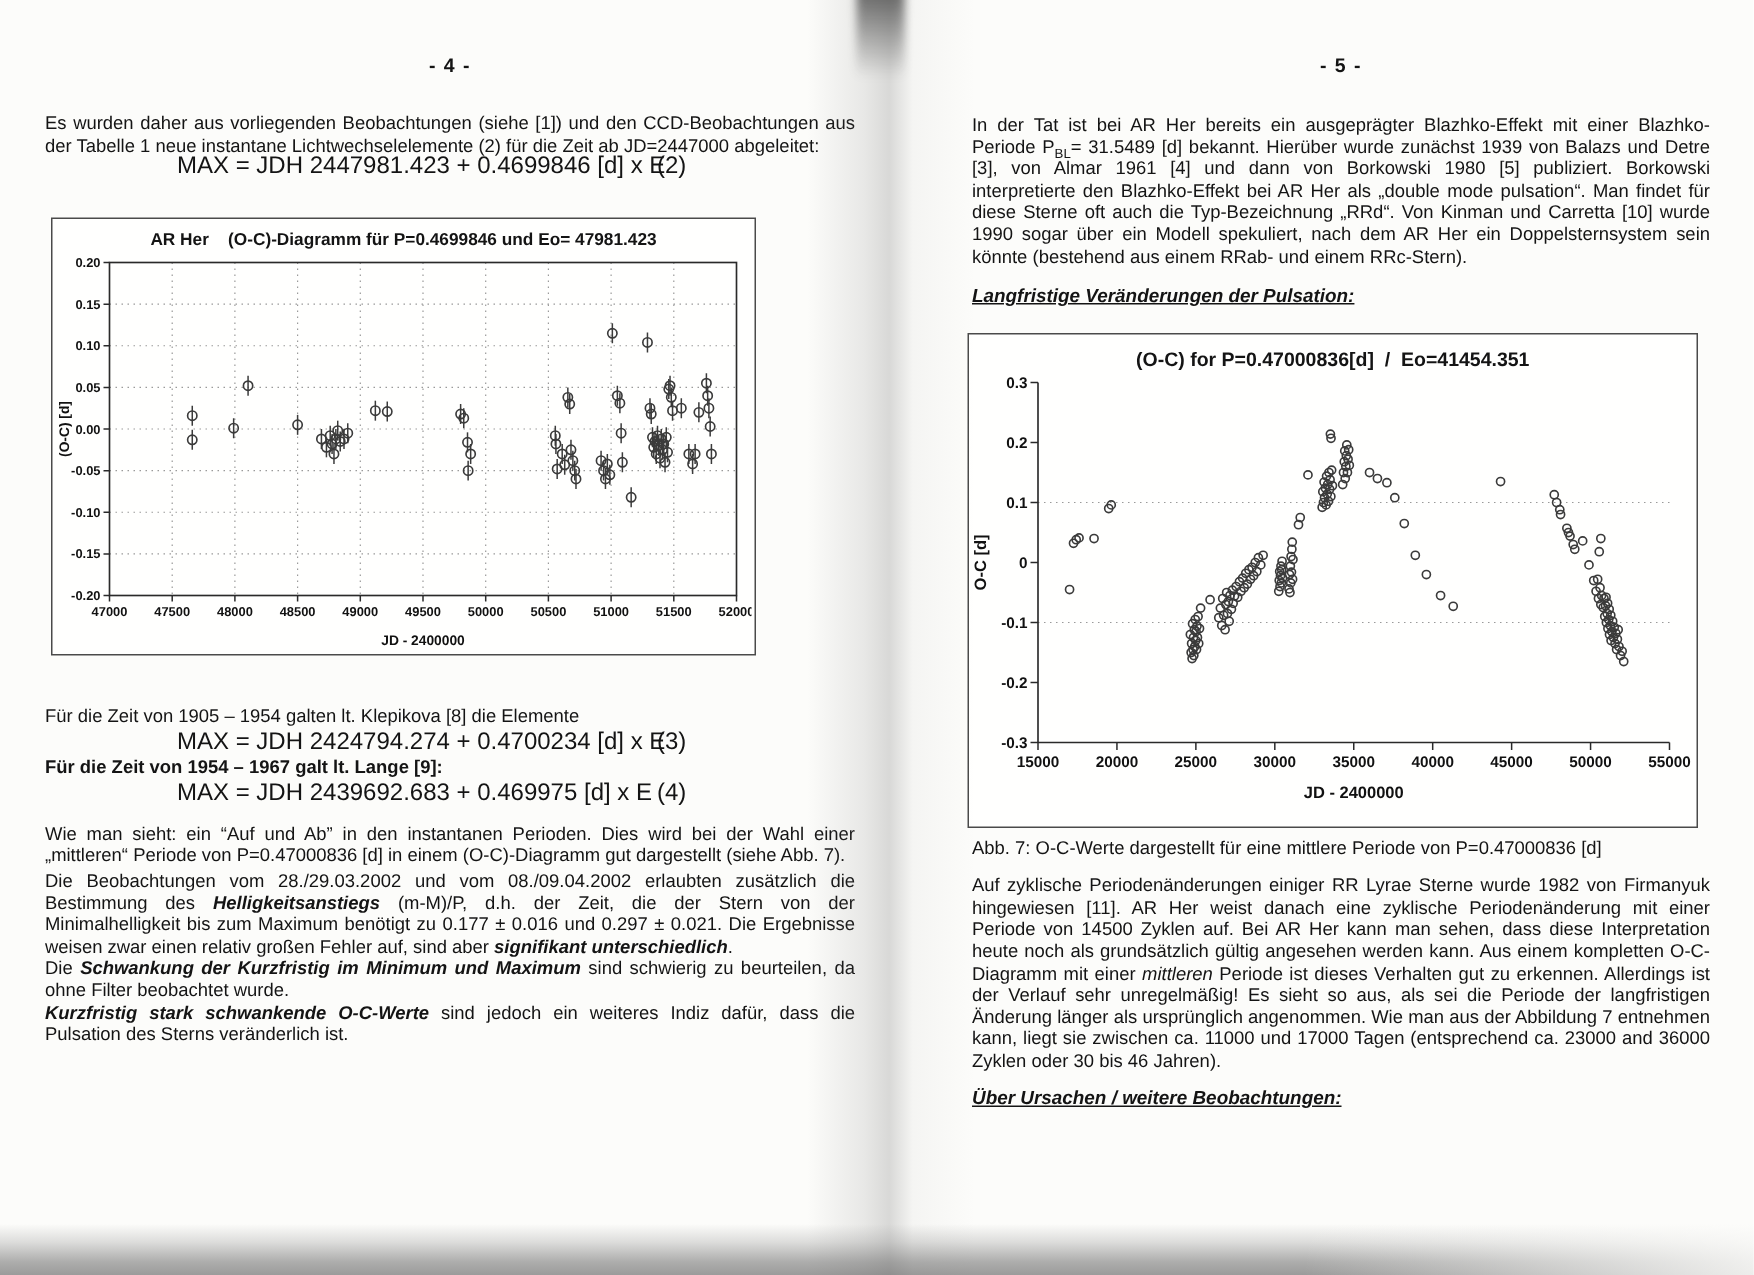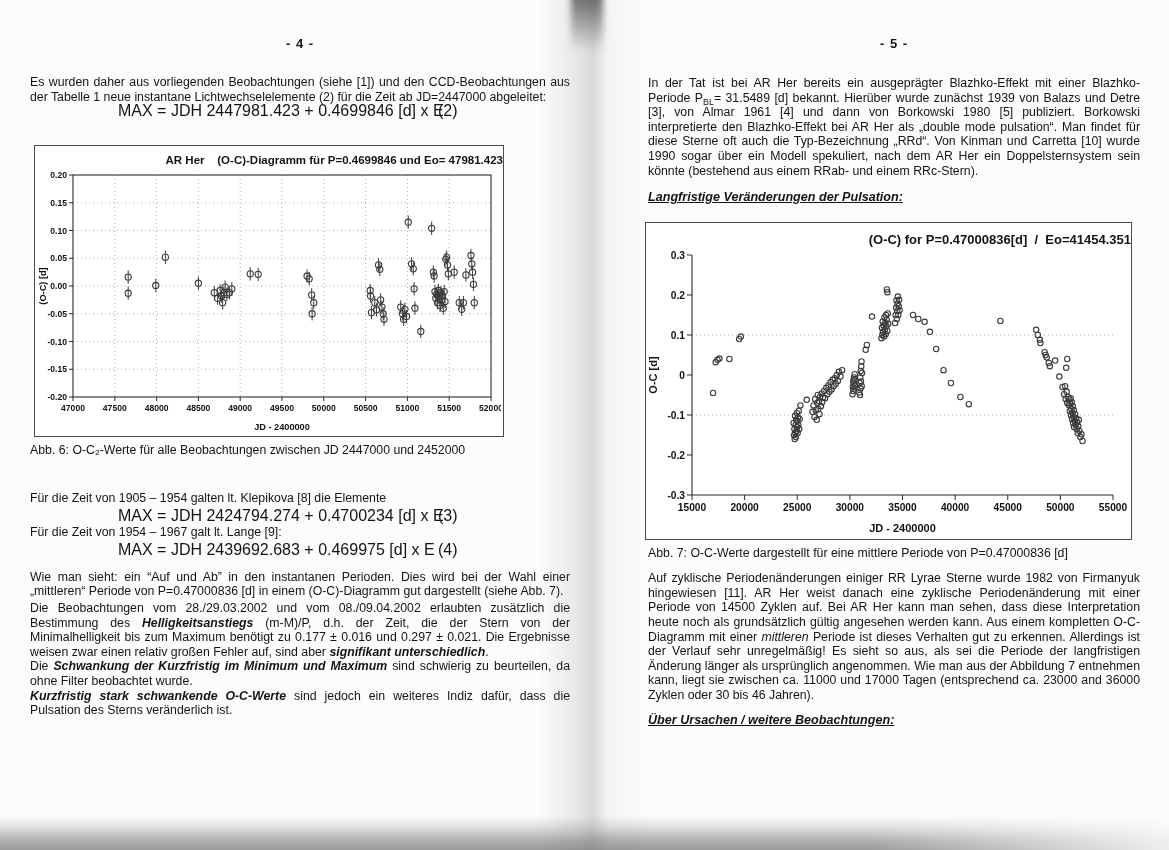--- a/index.html
+++ b/index.html
@@ -13,22 +13,22 @@
   .para{text-align:justify;font-size:12.3px;line-height:14.6px;margin:0;}
   .line{font-size:12.3px;line-height:14.6px;}
   .formula{position:relative;font-size:16px;line-height:14.6px;padding-left:88px;}
   .formula .num{position:absolute;left:408px;}
   .heading{font-weight:bold;font-style:italic;text-decoration:underline;
            font-size:12.6px;line-height:15px;}
   .rb{font-weight:bold}.ri{font-style:italic}
   .rs{vertical-align:sub;font-size:0.72em;line-height:0;}
   .figure{border:1px solid #4a4a4a;background:#fffffe;}
   .fig6{width:468px;margin:26px 0 0 4px;padding:5px 0 3px;}
-  .fig7{width:485px;margin:17px 0 0 -3px;padding:7px 0 4px;}
-  .fig-title{text-align:right;font-weight:bold;white-space:pre;}
+  .fig7{width:485px;margin:17px 0 0 -3px;padding:7px 0 16px;}
+  .fig-title{text-align:center;font-weight:bold;white-space:pre;}
   .fig6 .fig-title{font-size:11.5px;height:18px;line-height:18px;}
   .fig7 .fig-title{font-size:13px;height:20px;line-height:20px;}
   .caption{font-size:12.3px;line-height:15px;margin-top:6px;}
   svg{display:block;margin:0 auto;}
   
   .fold{position:absolute;left:538px;top:0;width:112px;height:850px;pointer-events:none;
         background:linear-gradient(90deg,rgba(110,110,110,0) 0%,rgba(110,110,110,0.14) 34%,
         rgba(90,90,90,0.22) 49%,rgba(110,110,110,0.05) 63%,rgba(110,110,110,0) 100%);}
   .fold-top{position:absolute;left:571px;top:-6px;width:32px;height:58px;
         background:linear-gradient(180deg,rgba(35,35,35,0.65),rgba(35,35,35,0));filter:blur(3px);}
@@ -256,28 +256,27 @@
           <line x1="435.608" y1="109.785" x2="435.608" y2="96.46499999999999" stroke="#3b3b3b" stroke-width="1"></line>
           <circle cx="435.608" cy="103.125" r="3.1" fill="none" stroke="#3b3b3b" stroke-width="1.1"></circle>
           <line x1="436.44399999999996" y1="121.99499999999999" x2="436.44399999999996" y2="108.675" stroke="#3b3b3b" stroke-width="1"></line>
           <circle cx="436.44399999999996" cy="115.335" r="3.1" fill="none" stroke="#3b3b3b" stroke-width="1.1"></circle>
           <line x1="437.28" y1="140.31" x2="437.28" y2="126.98999999999998" stroke="#3b3b3b" stroke-width="1"></line>
           <circle cx="437.28" cy="133.64999999999998" r="3.1" fill="none" stroke="#3b3b3b" stroke-width="1.1"></circle>
           <text x="245" y="261" text-anchor="middle" font-size="9.2" font-weight="bold" fill="#111" font-family="&quot;Liberation Sans&quot;,sans-serif">JD - 2400000</text>
           <text x="9" y="117" text-anchor="middle" font-size="9.2" font-weight="bold" fill="#111" font-family="&quot;Liberation Sans&quot;,sans-serif" transform="rotate(-90 9 117)">(O-C) [d]</text>
         </svg>
     </div>
-    <div class="caption">Abb. 6: O-C₂-Werte für alle Beobachtungen zwischen JD 2447000 und 2452000</div>
 
     <div class="line" style="margin-top:32px;line-height:17px;">Für die Zeit von 1905 – 1954 galten lt. Klepikova [8] die Elemente</div>
     <div class="formula" style="line-height:17px;">
       <span>MAX = JDH 2424794.274 + 0.4700234 [d] x E</span>
       <span class="num">(3)</span>
     </div>
-    <div class="line" style="line-height:17px;">Für die Zeit von 1954 – 1967 galt lt. Lange [9]:</div>
+    <div class="line" style="line-height:17px;font-weight:bold;">Für die Zeit von 1954 – 1967 galt lt. Lange [9]:</div>
     <div class="formula" style="line-height:17px;">
       <span>MAX = JDH 2439692.683 + 0.469975 [d] x E</span>
       <span class="num">(4)</span>
     </div>
 
     <p class="para" style="margin-top:12px;">Wie man sieht: ein “Auf und Ab” in den instantanen Perioden. Dies wird bei der Wahl einer „mittleren“ Periode von P=0.47000836 [d] in einem (O-C)-Diagramm gut dargestellt (siehe Abb. 7).</p>
 
     <p class="para" style="margin-top:2px;"><span>Die Beobachtungen vom 28./29.03.2002 und vom 08./09.04.2002 erlaubten zusätzlich die Bestimmung des </span><span class="rb ri">Helligkeitsanstiegs</span><span> (m-M)/P, d.h. der Zeit, die der Stern von der Minimalhelligkeit bis zum Maximum benötigt zu 0.177 ± 0.016 und 0.297 ± 0.021. Die Ergebnisse weisen zwar einen relativ großen Fehler auf, sind aber </span><span class="rb ri">signifikant unterschiedlich</span><span>.</span></p>
     <p class="para"><span>Die </span><span class="rb ri">Schwankung der Kurzfristig im Minimum und Maximum</span><span> sind schwierig zu beurteilen, da ohne Filter beobachtet wurde.</span></p>
     <p class="para"><span class="rb ri">Kurzfristig stark schwankende O-C-Werte</span><span> sind jedoch ein weiteres Indiz dafür, dass die Pulsation des Sterns veränderlich ist.</span></p>

